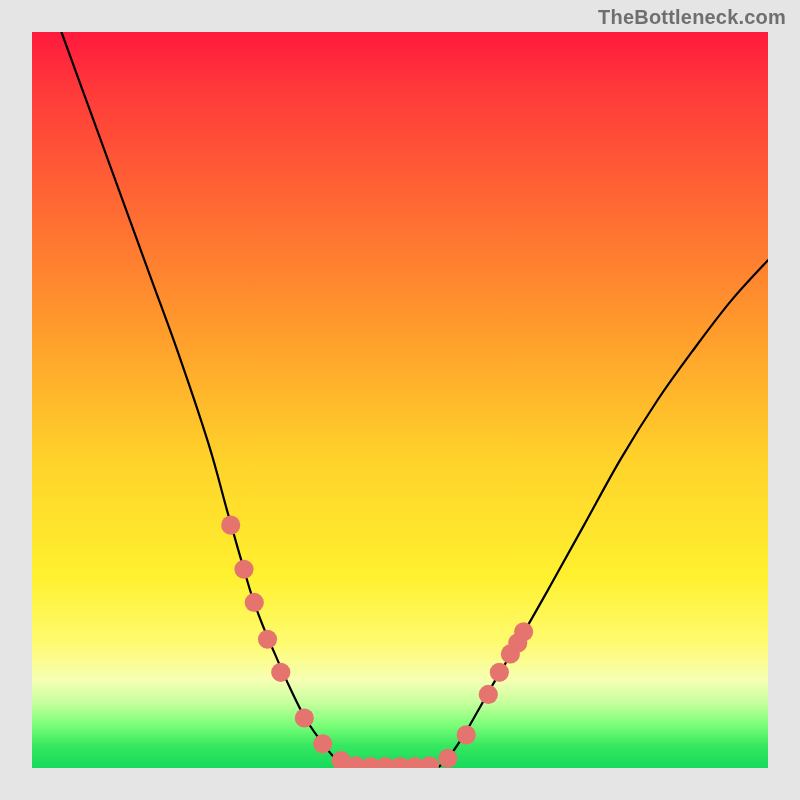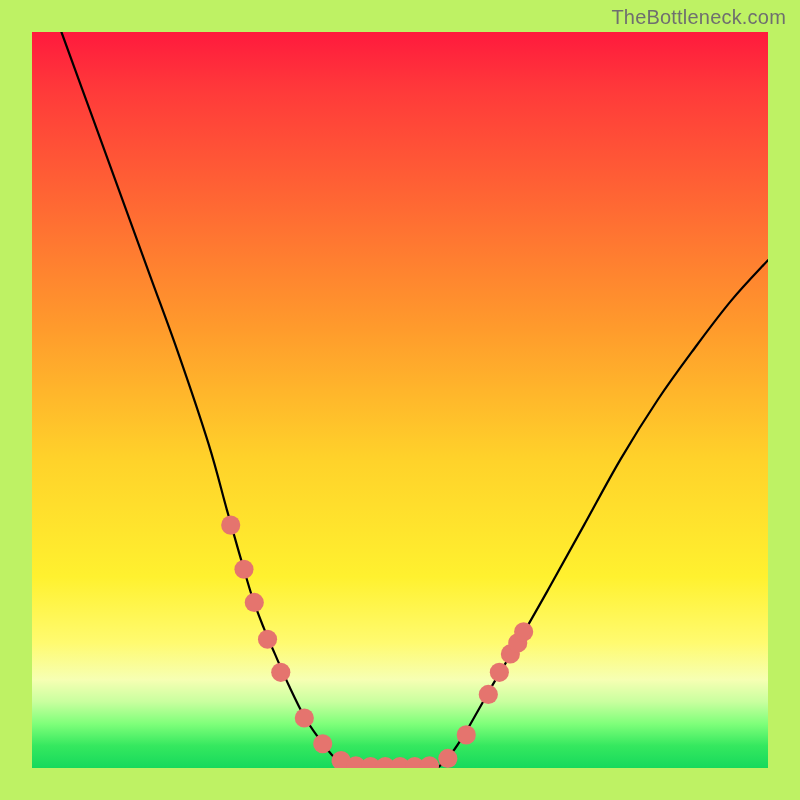--- a/index.html
+++ b/index.html
@@ -8,21 +8,22 @@
     width: 800px;
     height: 800px;
     overflow: hidden;
     background: #000;
     font-family: Arial, Helvetica, sans-serif;
   }
   .frame {
     position: relative;
     width: 800px;
     height: 800px;
-    background: #bef264;
+    background: #e5e5e5;
+    font-weight: bold;
   }
   .plot-area {
     position: absolute;
     left: 32px;
     top: 32px;
     width: 736px;
     height: 736px;
     overflow: hidden;
   }
   .gradient-bg {

